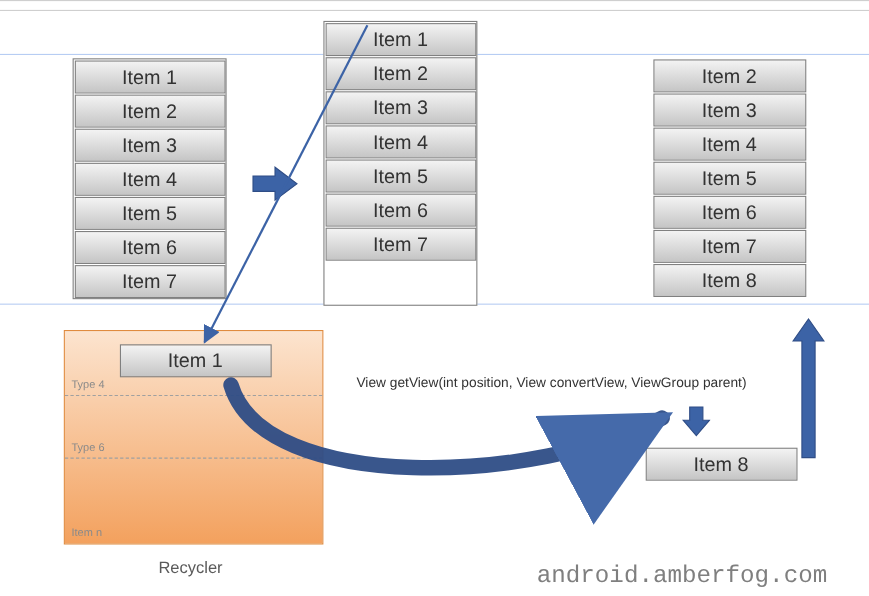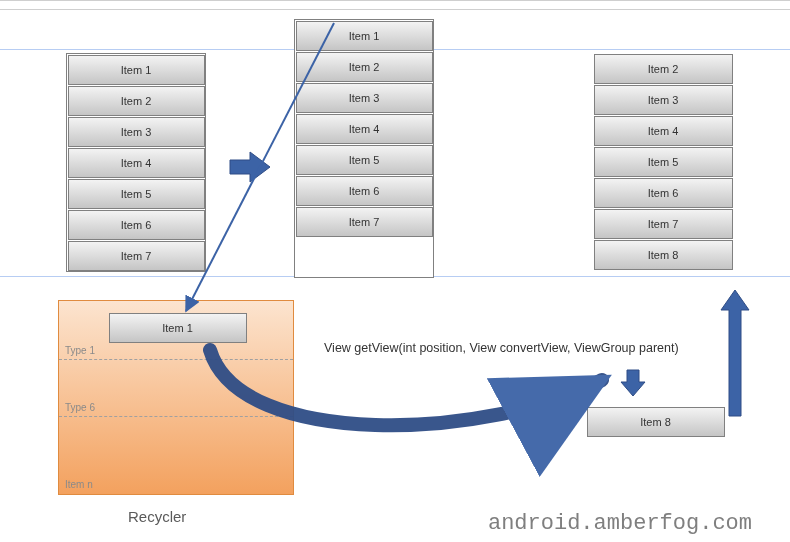--- a/index.html
+++ b/index.html
@@ -36,21 +36,21 @@
     border: 1px solid #808080;
     background: #ffffff;
     display: flex;
     flex-direction: column;
   }
   .list-col.noborder { border: none; }
   .cell {
     height: 30px;
     line-height: 28px;
     text-align: center;
-    font-size: 11px;
+    font-size: 18px;
     color: #333;
     background: linear-gradient(#f3f3f3, #c5c5c5);
     border: 1px solid #808080;
     margin: 0.5px;
   }
   .cell.floating {
     position: absolute;
     width: 138px;
   }
 
@@ -148,25 +148,25 @@
   <div class="cell">Item 4</div>
   <div class="cell">Item 5</div>
   <div class="cell">Item 6</div>
   <div class="cell">Item 7</div>
   <div class="cell">Item 8</div>
 </div>
 
 <div class="recycler" style="left:58px; top:300px; width:236px; height:195px">
   <div class="row-sep" style="top:58px"></div>
   <div class="row-sep" style="top:115px"></div>
-  <span class="type-lbl" style="left:6px; top:44px">Type 1</span>
+  <span class="type-lbl" style="left:6px; top:44px">Type 4</span>
   <span class="type-lbl" style="left:6px; top:101px">Type 6</span>
   <span class="type-lbl" style="left:6px; top:178px">Item n</span>
 </div>
-<span class="recycler-caption" style="left:128px; top:508px">Recycler</span>
+<span class="recycler-caption" style="left:144px; top:508px">Recycler</span>
 
 <div class="cell floating" style="left:108px; top:312px">Item 1</div>
 
 <div class="cell floating" style="left:586px; top:406px">Item 8</div>
 
 <div class="block-arrow" style="left:620px; top:368px">
   <svg width="26" height="30" viewBox="0 0 26 30">
     <polygon points="7,2 19,2 19,14 25,14 13,28 1,14 7,14" fill="#3c63a6" stroke="#2f4d86" stroke-width="1"></polygon>
   </svg>
 </div>

